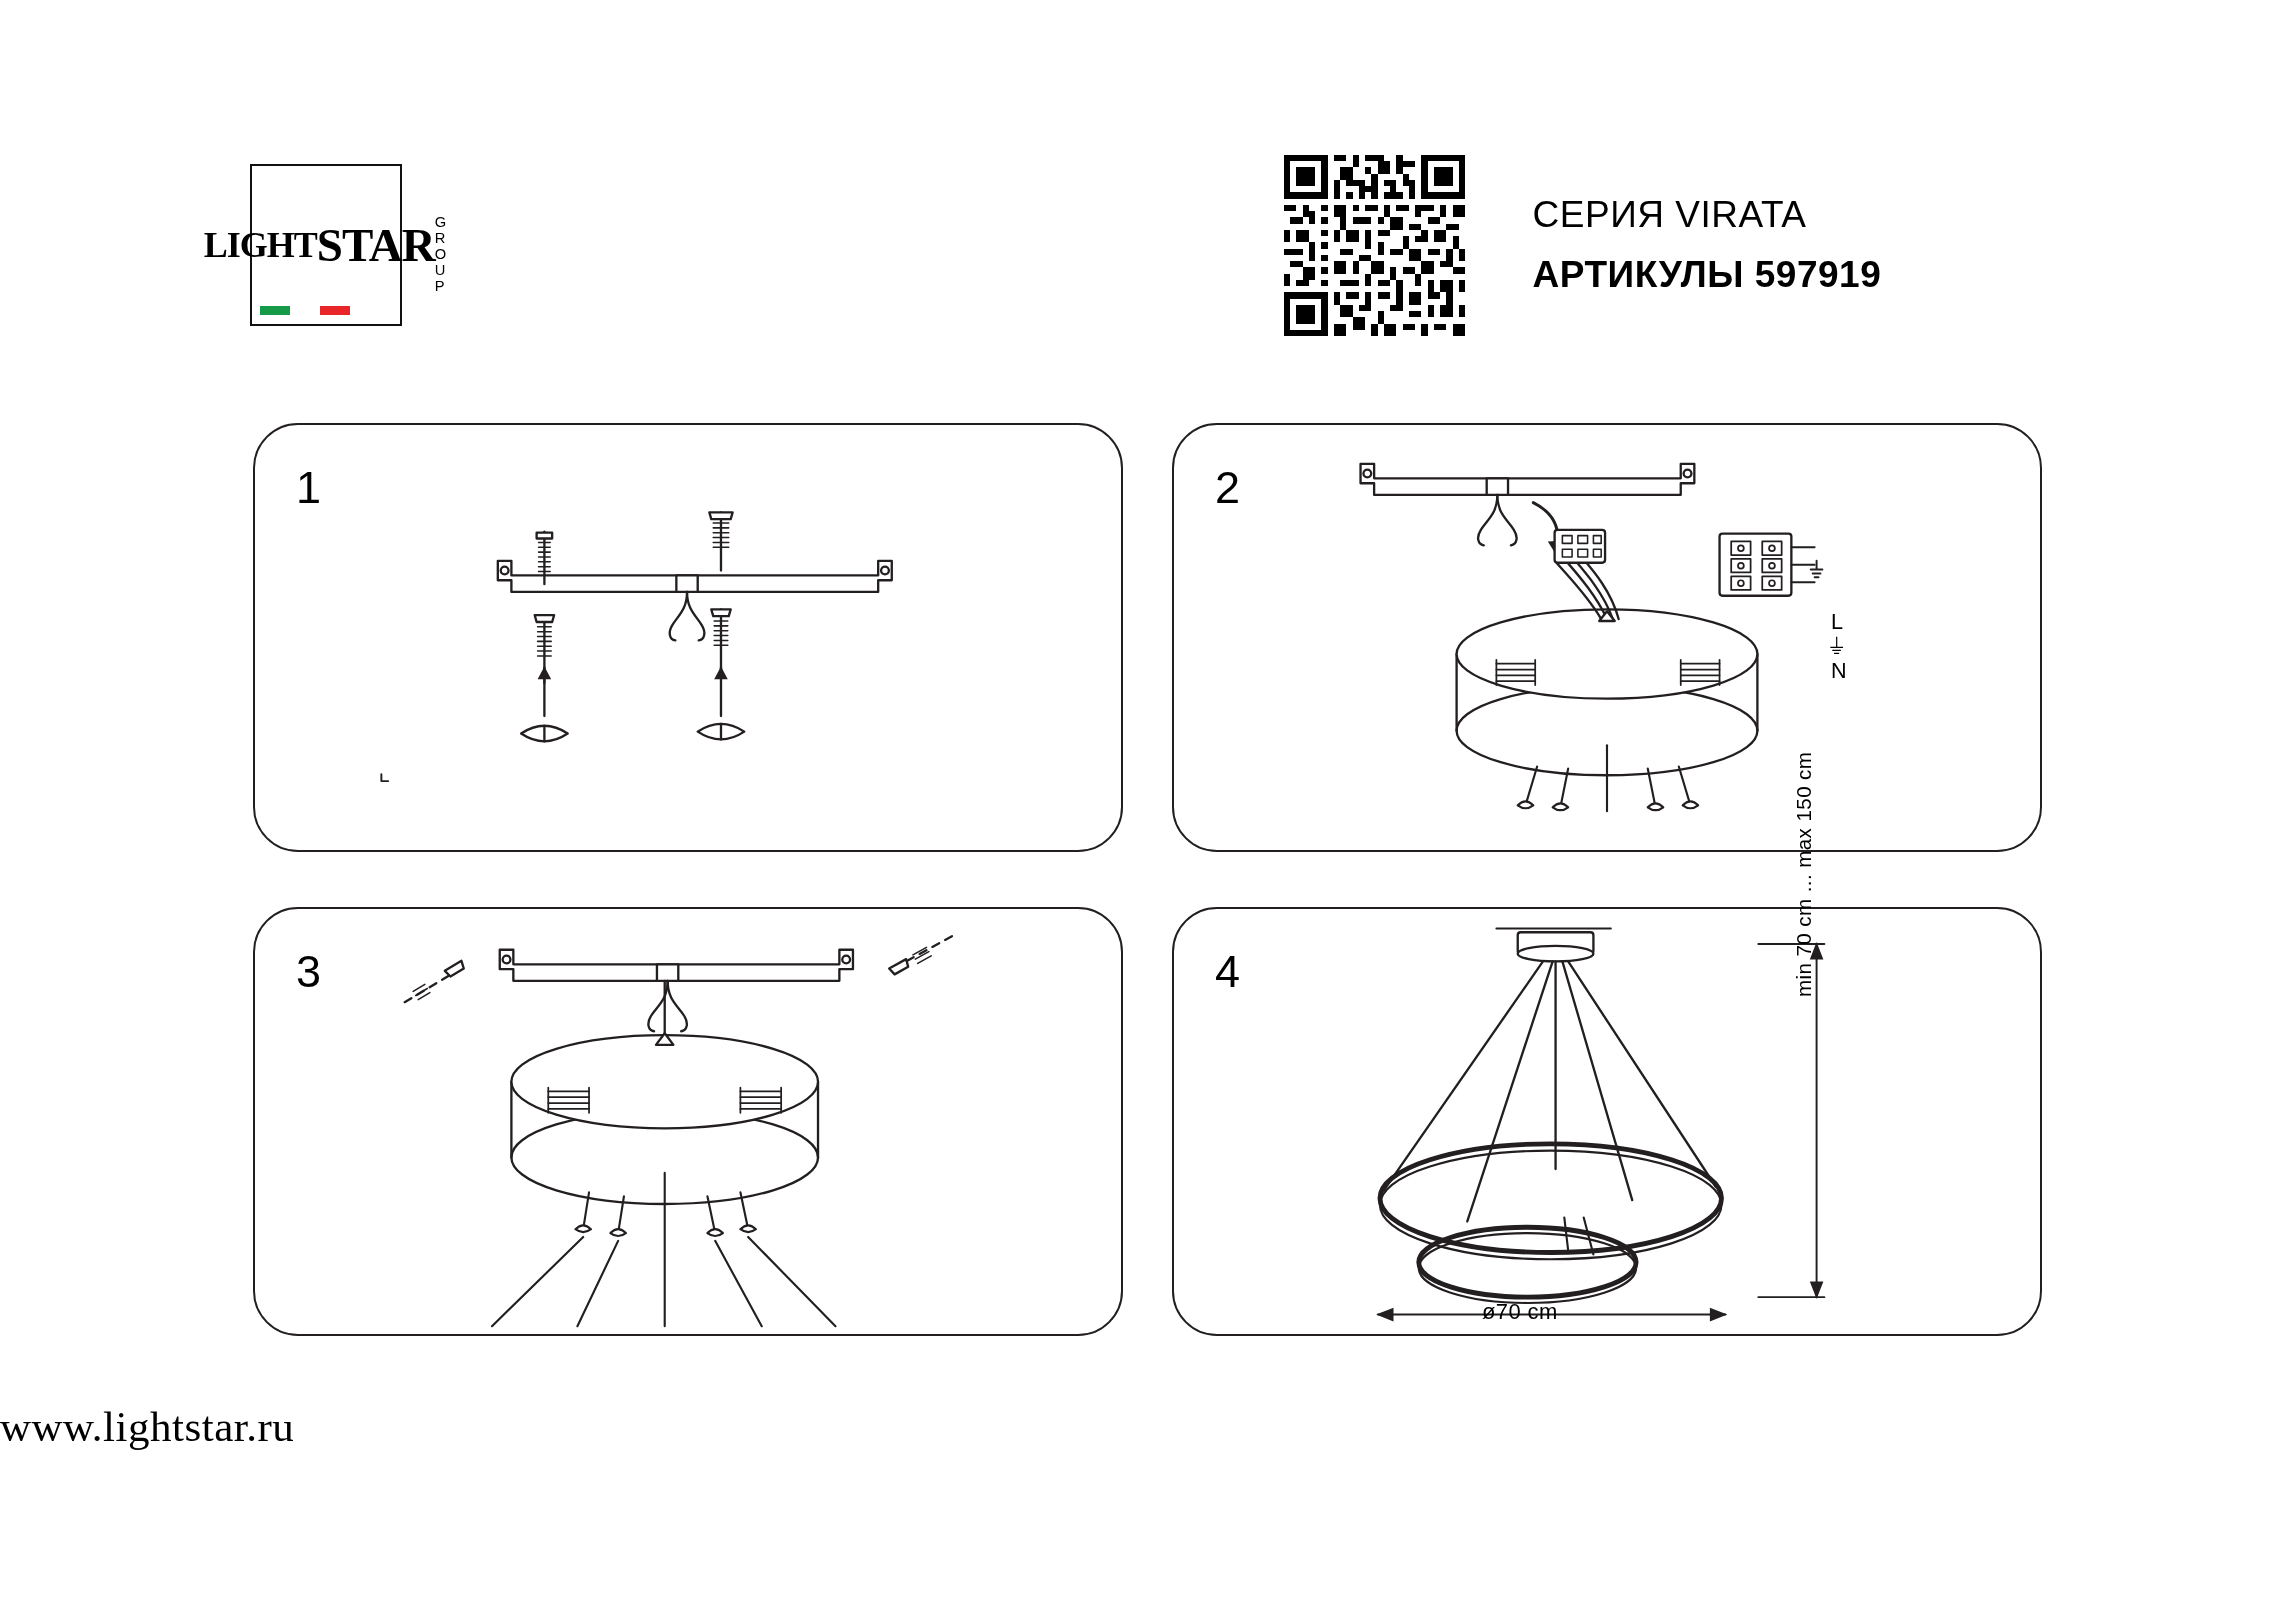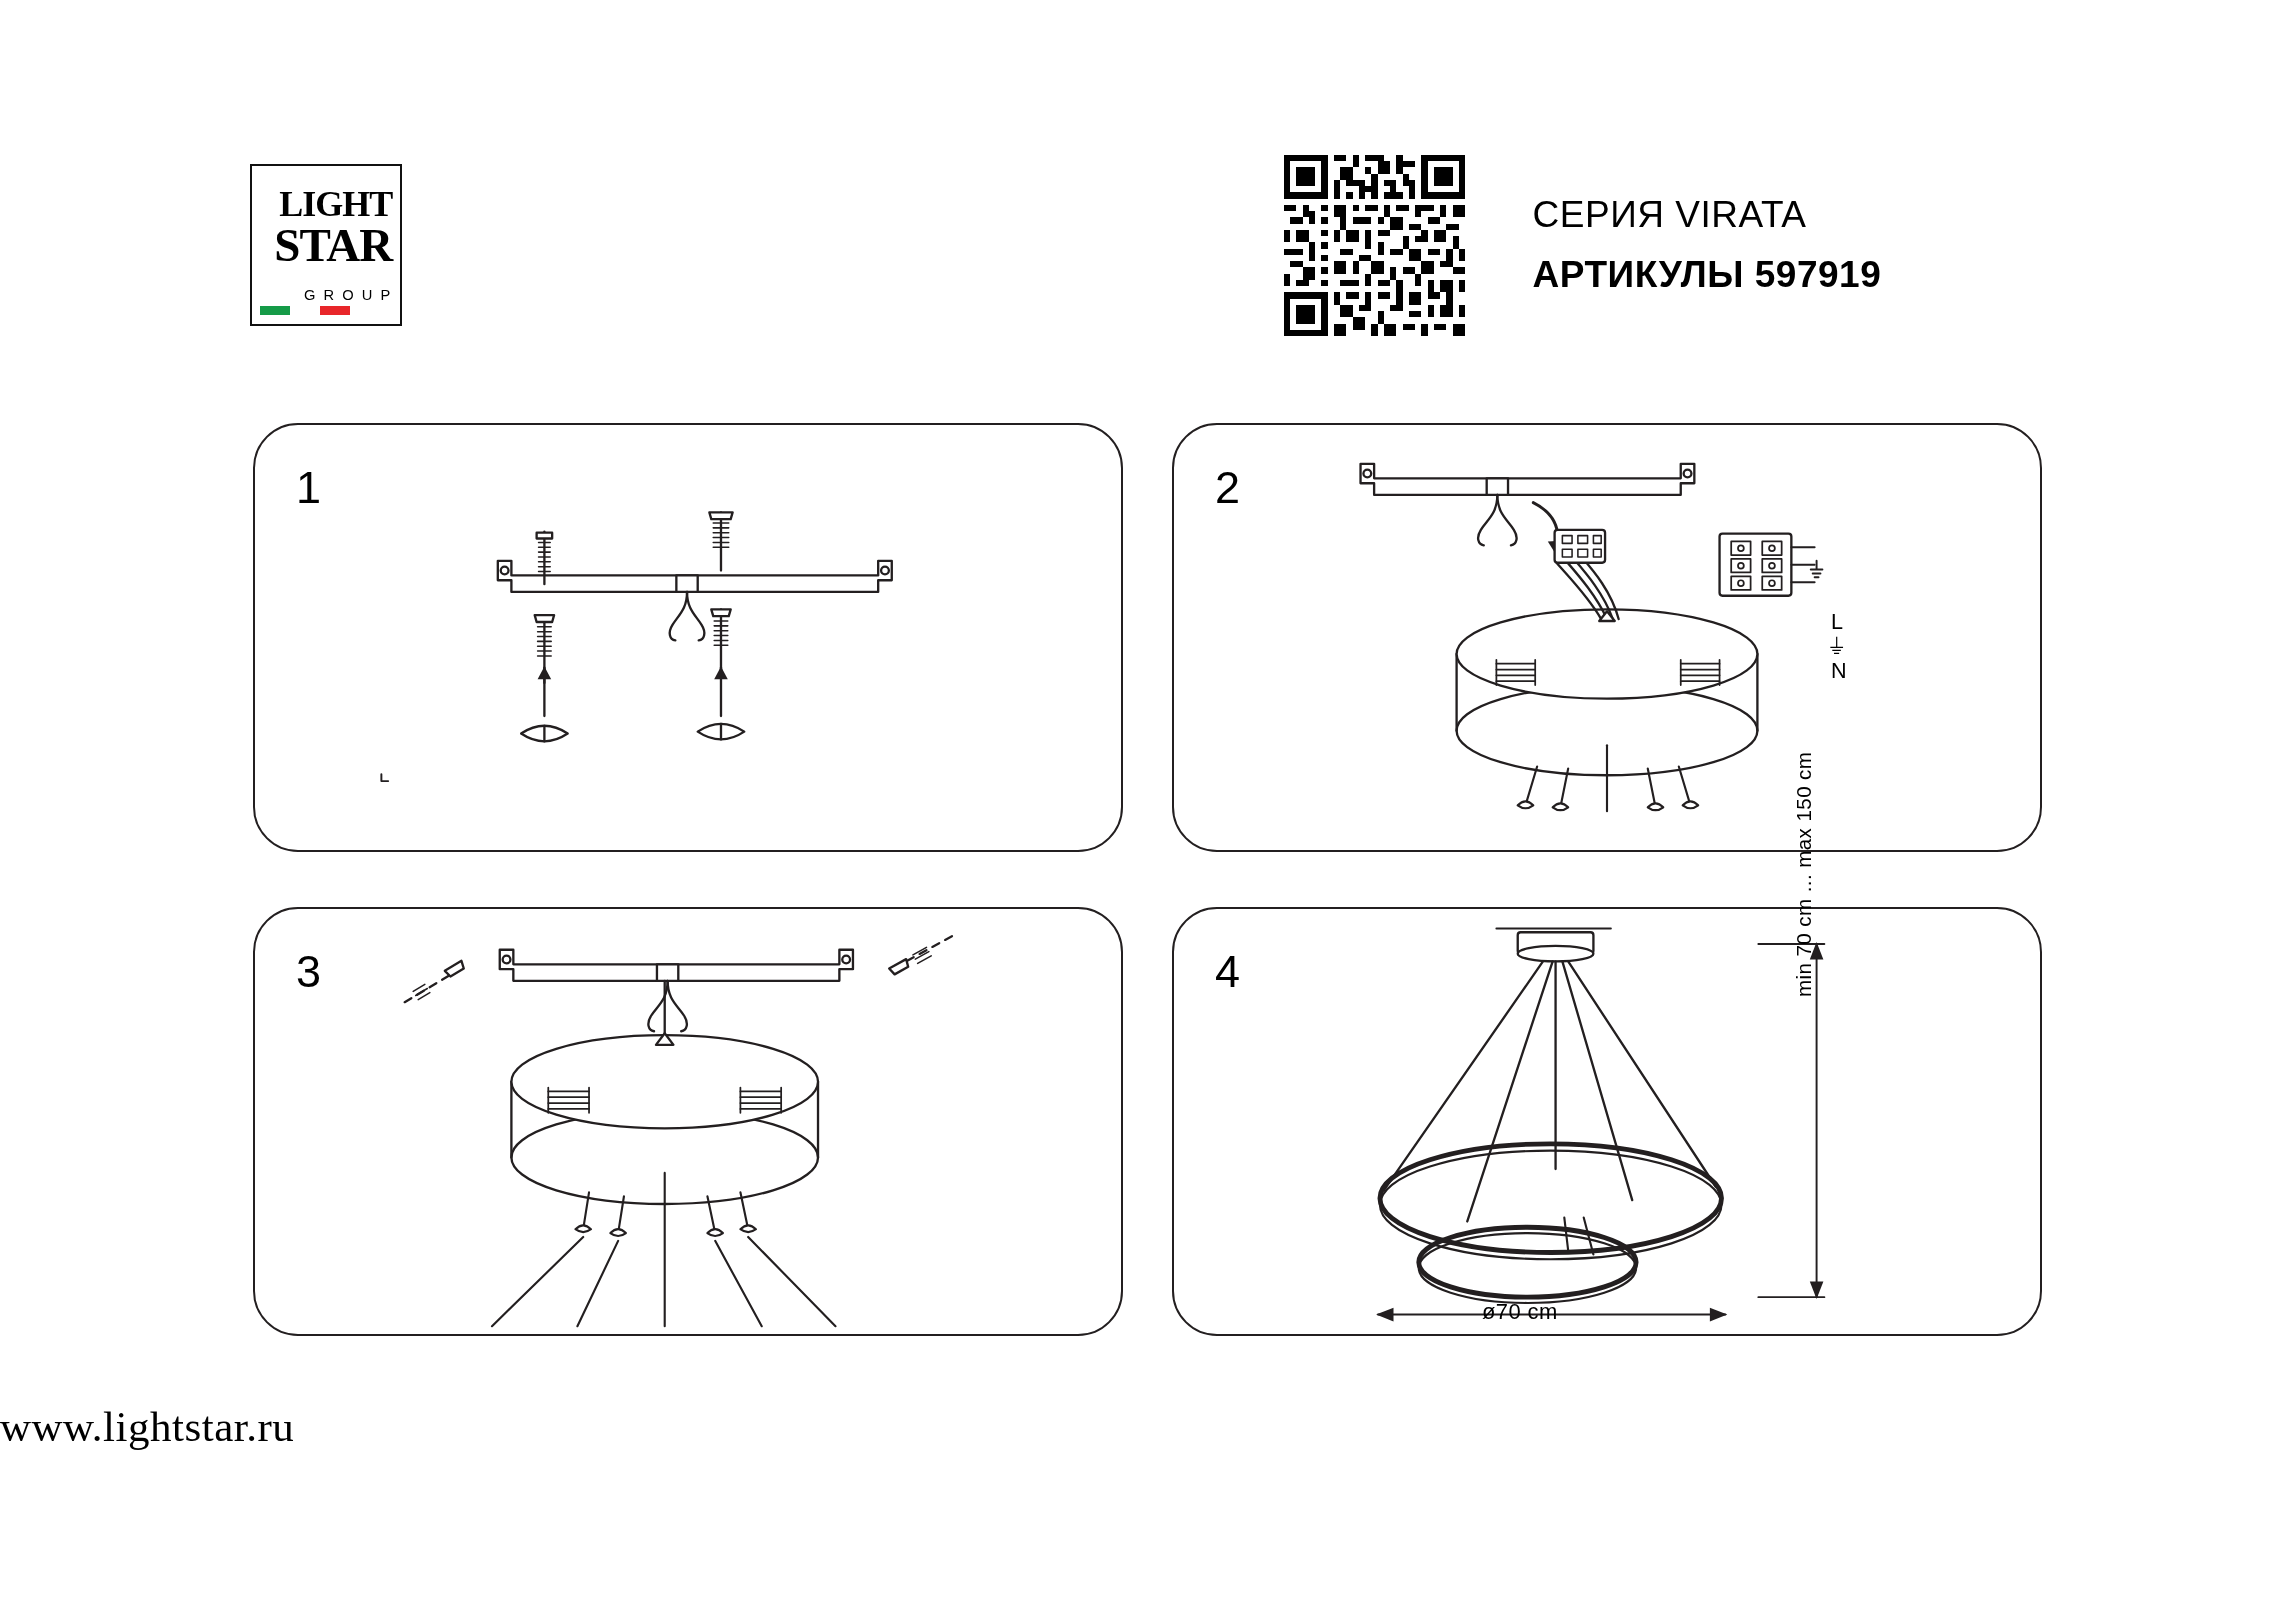--- a/index.html
+++ b/index.html
@@ -25,23 +25,23 @@
     height: 176px;
     display: flex;
     align-items: center;
   }
   .logo-box {
     width: 152px;
     height: 162px;
     border: 2.9px solid #111;
     box-sizing: border-box;
     display: flex;
-    flex-direction: column;
+    flex-direction: row;
     justify-content: center;
-    align-items: flex-end;
+    align-items: center;
     padding: 5.9px 7.8px;
     position: relative;
     flex: 0 0 auto;
   }
   .logo-line1 {
     font-family: "Liberation Serif", serif;
     font-weight: bold;
     font-size: 36px;
     line-height: 0.95;
     letter-spacing: -1px;

